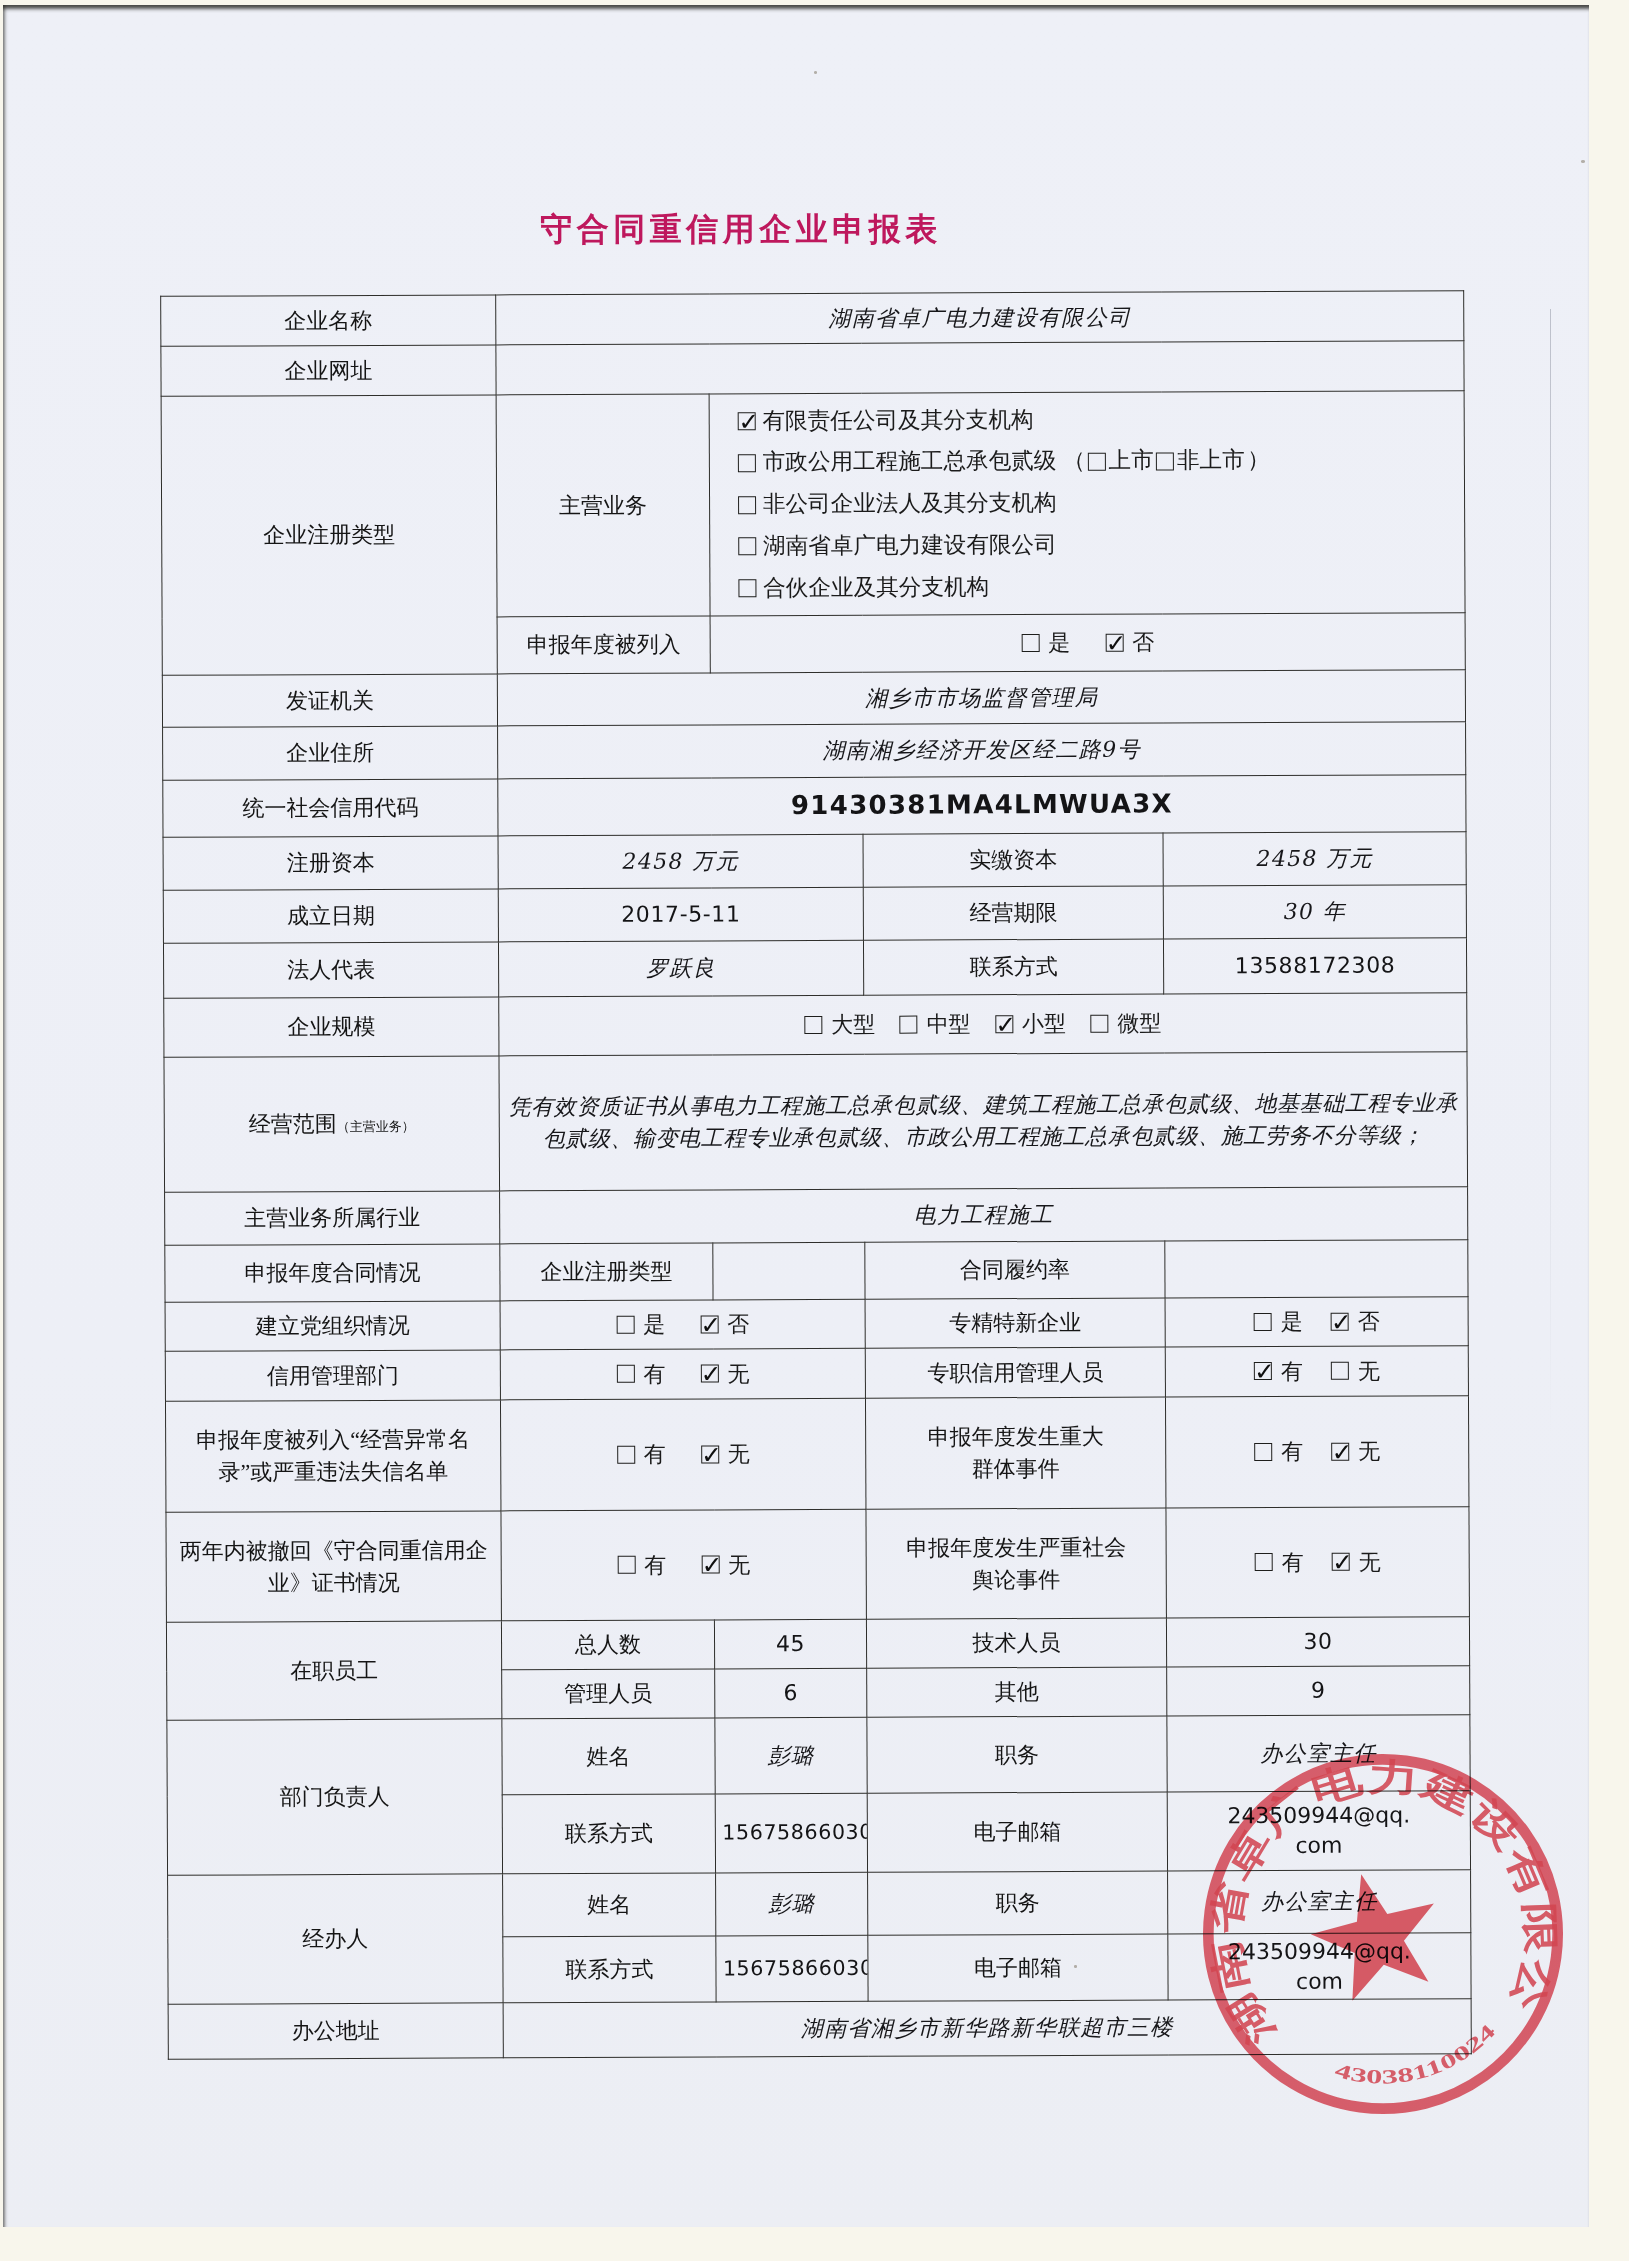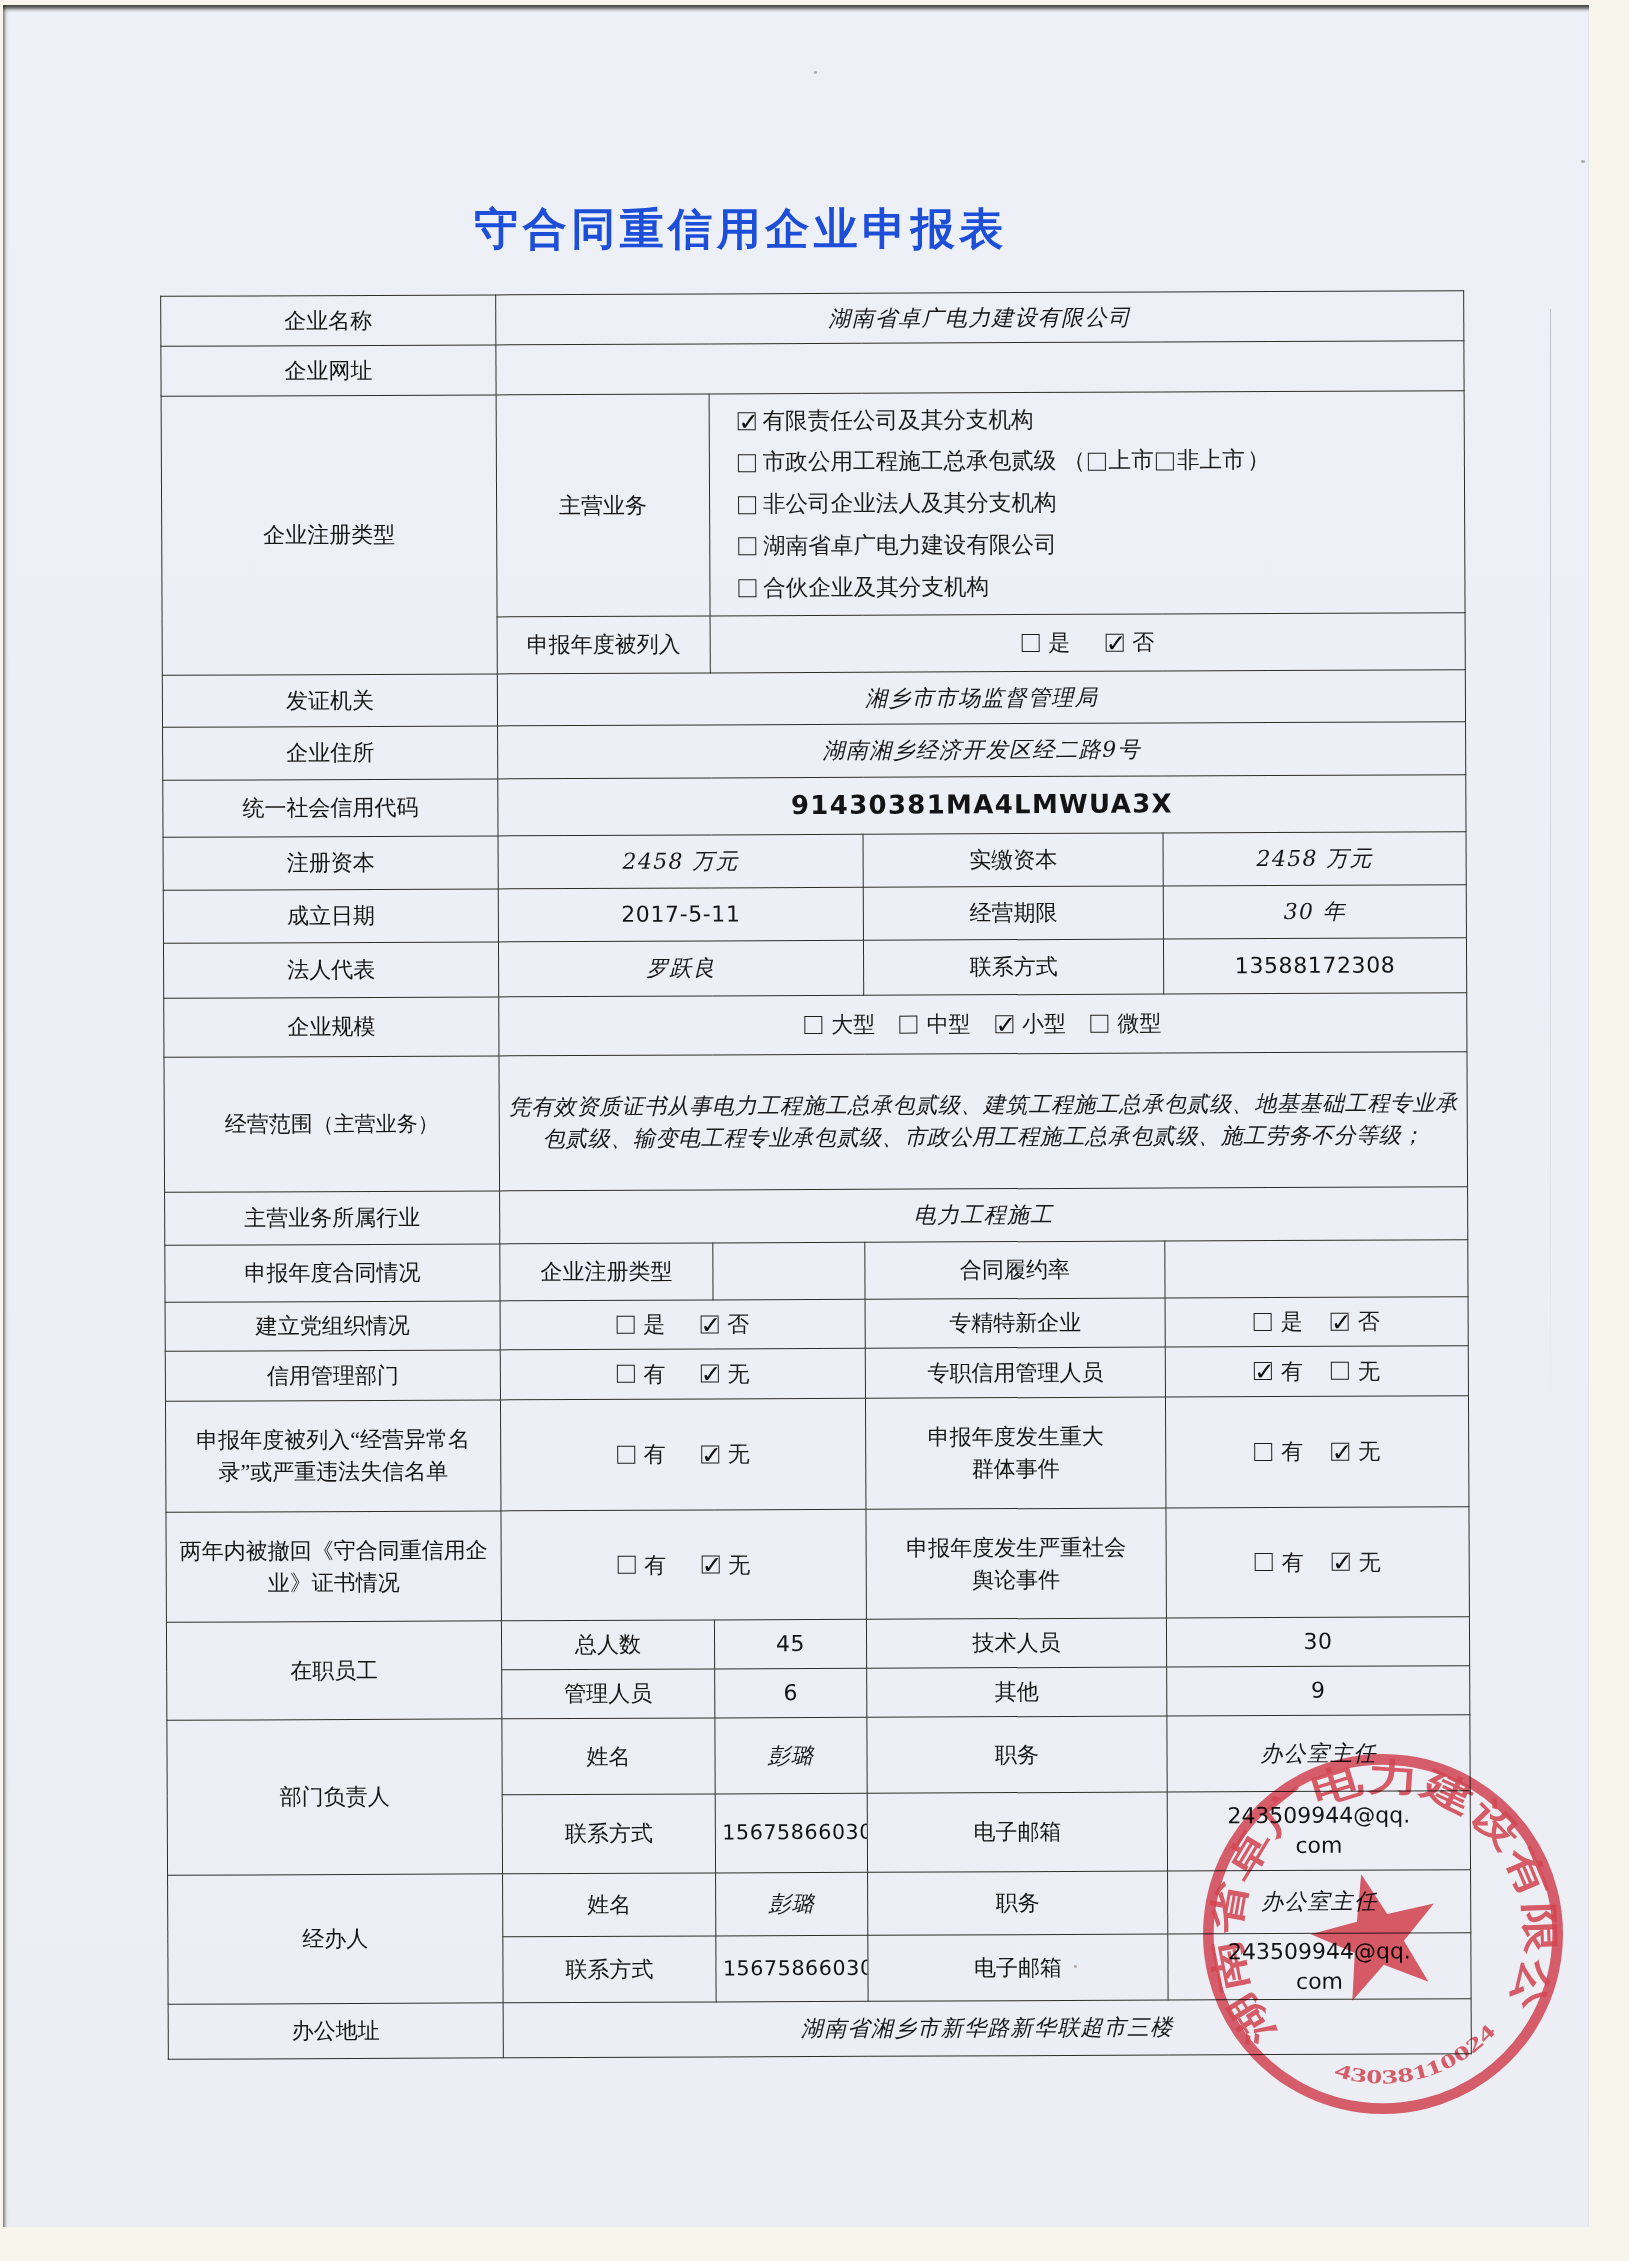--- a/index.html
+++ b/index.html
@@ -14,40 +14,40 @@
   .paper{
     position:absolute;left:2.6px;top:5.2px;width:1586px;height:2222px;
     background:linear-gradient(180deg,#eef0f7 0%,#edeff6 60%,#eceef4 100%);
     box-shadow:inset 0 6.4px 3.9px -2.6px rgba(40,40,36,.85), inset 5.2px 0 3.2px -3.2px rgba(50,50,46,.6);
   }
   .crease{
     position:absolute;left:1550px;top:309px;width:1.3px;height:1128px;
     background:linear-gradient(180deg,rgba(110,115,132,.38),rgba(110,115,132,.12) 70%,rgba(110,115,132,0));
   }
   .doc-title{
-    position:absolute;left:90px;top:200px;width:1302px;
+    position:absolute;left:90px;top:208px;width:1302px;
     text-align:center;
     font-family:"Liberation Sans", sans-serif;
-    font-weight:700;font-size:44px;letter-spacing:4.5px;color:#1d4ed8;
+    font-weight:700;font-size:32px;letter-spacing:4.5px;color:#be185d;
   }
   table.form{
     position:absolute;left:164px;top:293px;
     width:1302px;border-collapse:collapse;table-layout:fixed;
     transform:rotate(-0.25deg);
   }
   table.form td{
     border:1.9px solid #2e2e2b;
     text-align:center;vertical-align:middle;
     font-size:22px;line-height:1.45;
     padding:2.6px 6.4px;
     overflow:hidden;
   }
   td.lab{color:#151515;}
   td.wraplab{padding:2.6px 17px;}
-  .sub{font-size:21px;}
+  .sub{font-size:13px;}
   
   .hw{
     font-style:italic;
     font-family:"DejaVu Serif", serif;
     font-size:24.5px;color:#17171a;
     letter-spacing:1.3px;
   }
   
   .pr{
     font-style:normal;

